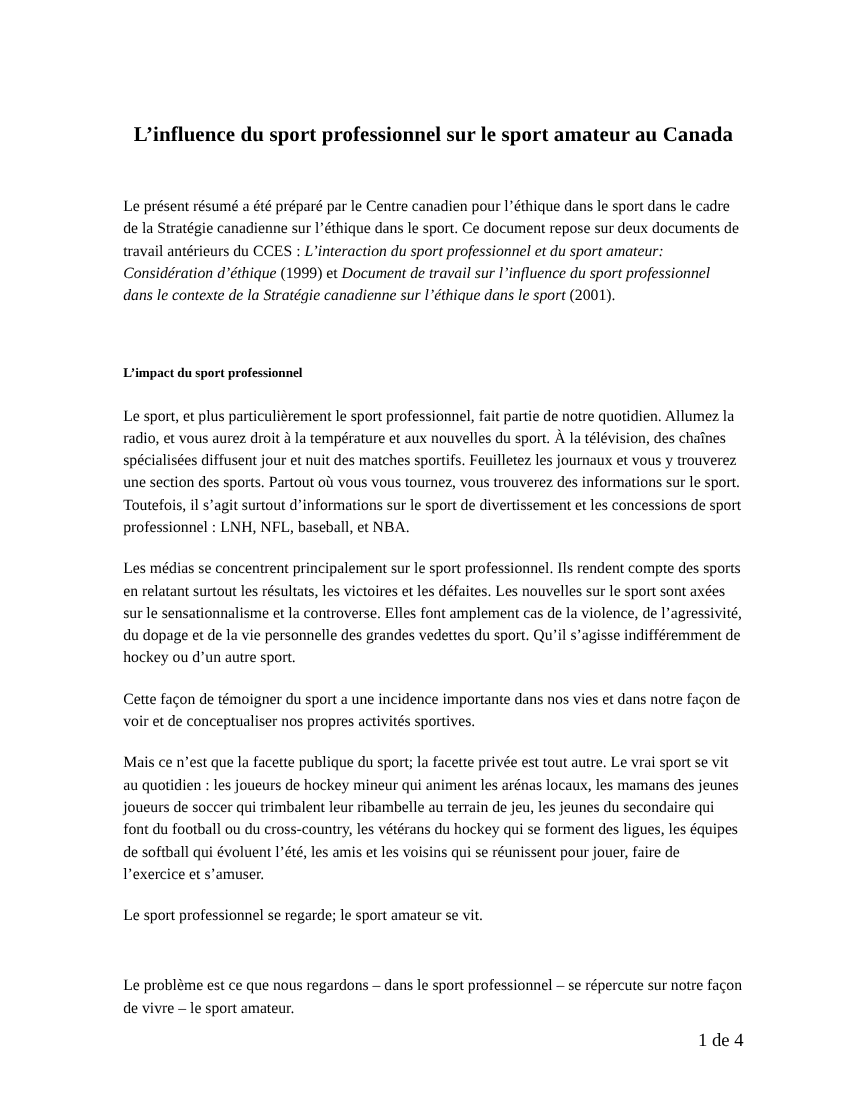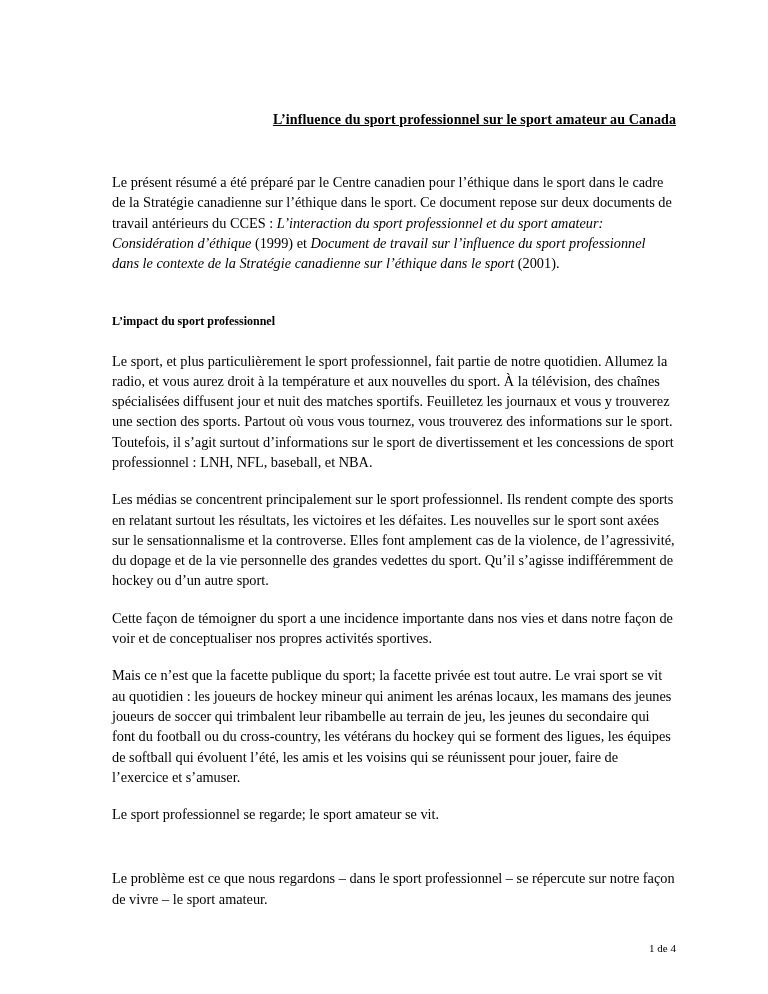--- a/index.html
+++ b/index.html
@@ -15,55 +15,54 @@
   }
   .page {
     position: relative;
     width: 768px;
     height: 994px;
     background: #ffffff;
     box-sizing: border-box;
     padding: 112px 92px 40px 112px;
   }
   .doc-title {
-    text-align: right;
-    font-size: 14px;
+    text-align: center;
+    font-size: 19px;
     font-weight: bold;
-    text-decoration: underline;
     margin: 0 0 44px 0;
     letter-spacing: 0.1px;
   }
   p {
     margin: 0 0 17px 0;
     font-size: 14.3px;
     line-height: 1.42;
     text-align: left;
   }
   .intro {
-    margin-bottom: 40px;
+    margin-bottom: 52px;
   }
   .section-heading {
     font-size: 12px;
     font-weight: bold;
     margin: 0 0 20px 0;
     line-height: 1.42;
   }
   .italic {
     font-style: italic;
   }
   .gap-before {
   }
   .big-gap-before {
     margin-top: 44px;
   }
   .page-number {
     position: absolute;
     right: 92px;
     bottom: 40px;
-    font-size: 11px;
+    font-size: 17px;
     line-height: 1;
   }
 </style>
 </head>
 <body>
 
 <div class="page">
 
   <h1 class="doc-title">L’influence du sport professionnel sur le sport amateur au Canada</h1>
 

